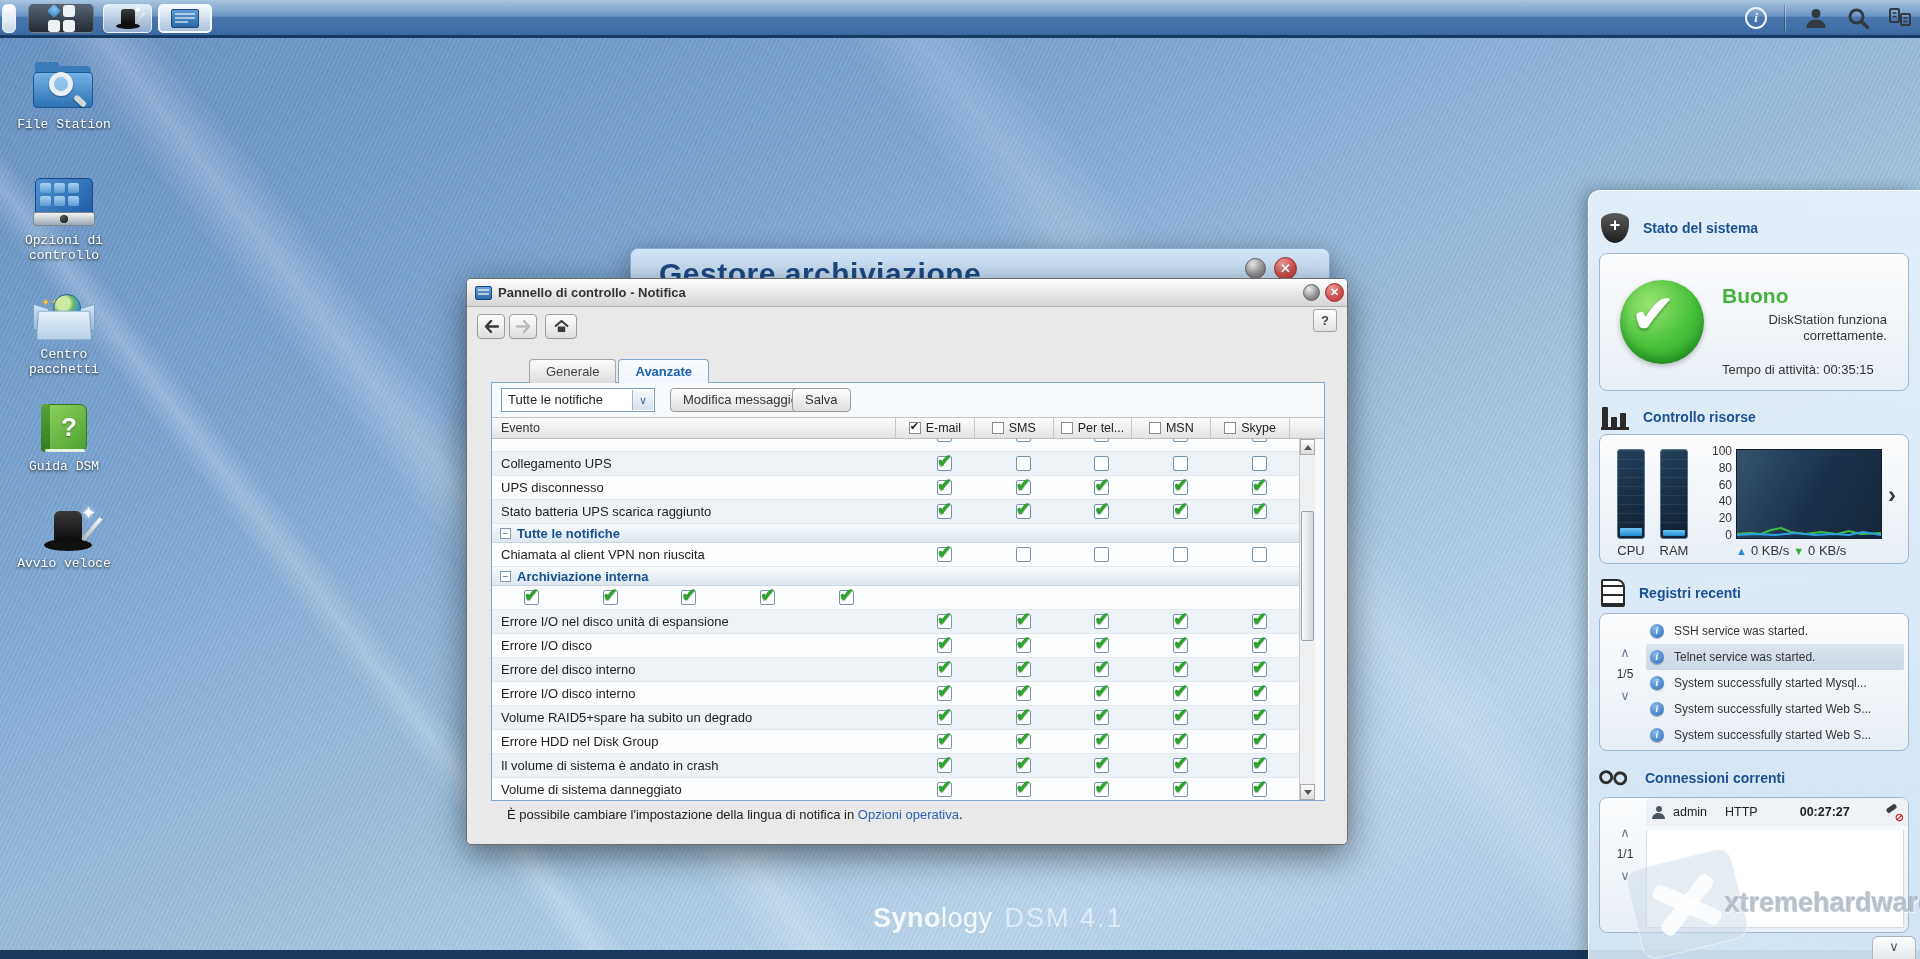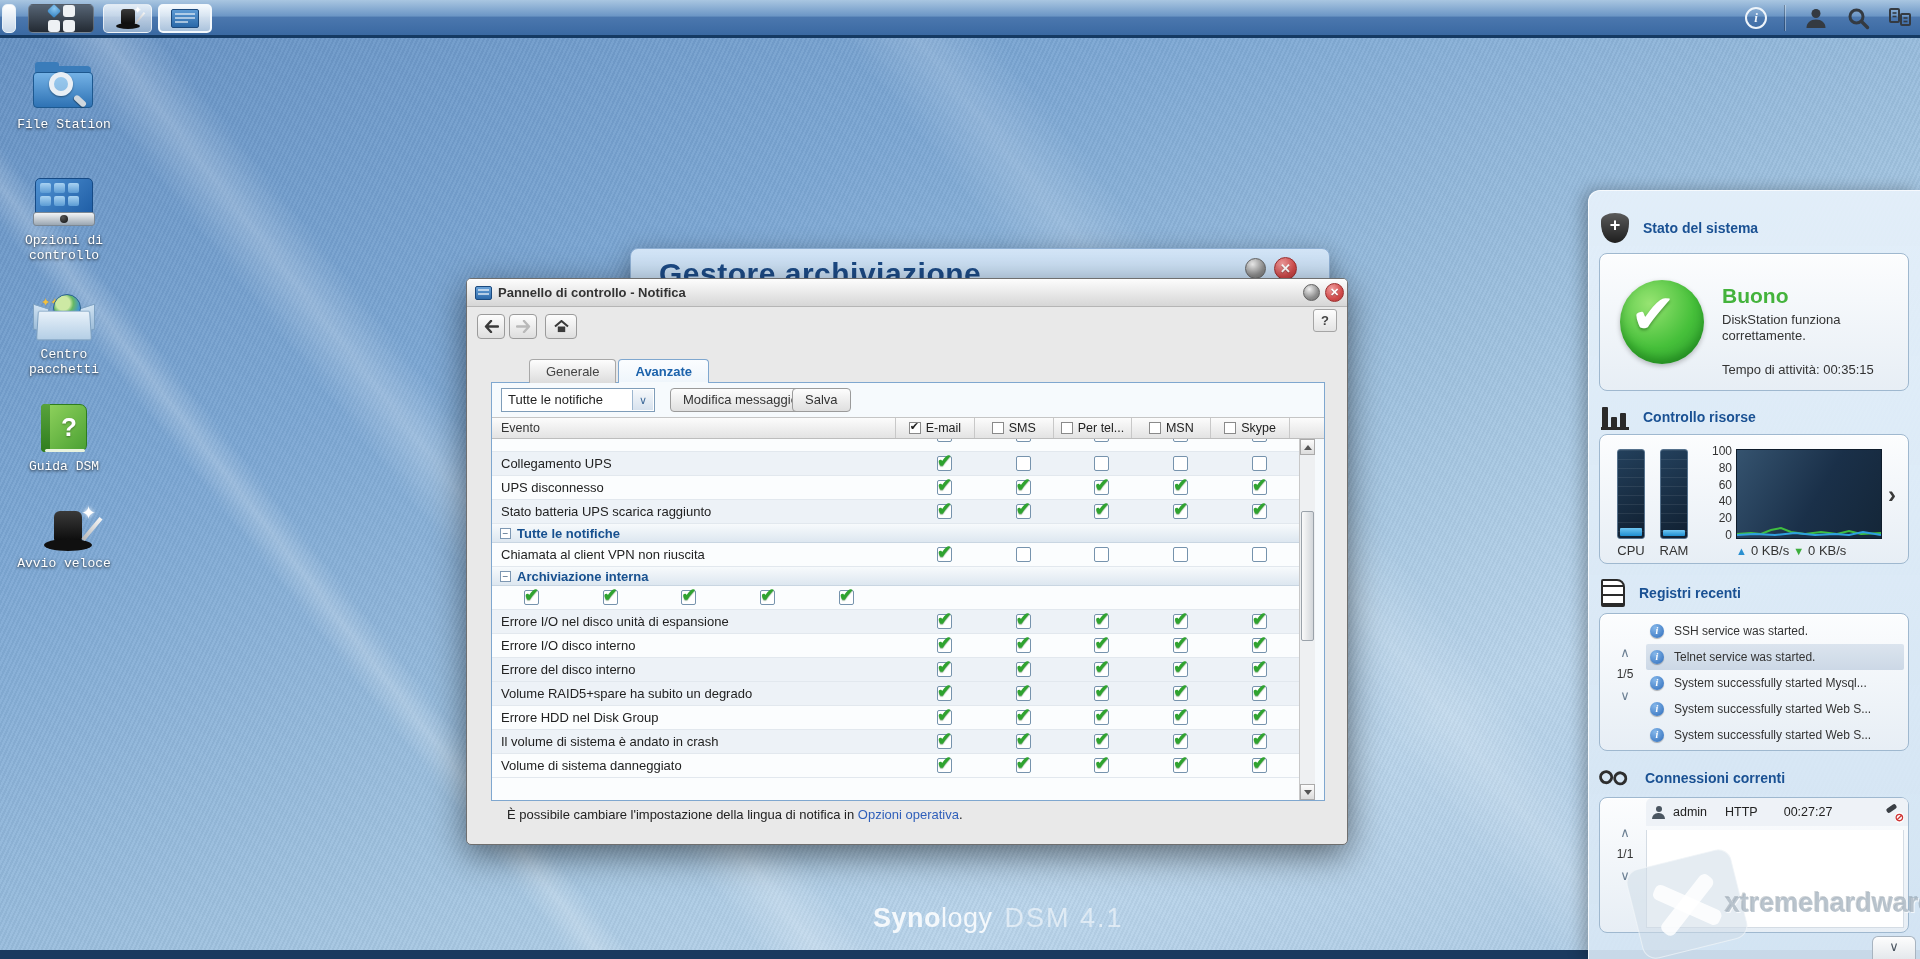--- a/index.html
+++ b/index.html
@@ -168,21 +168,21 @@
   .doc-ic { width:24px; height:28px; border:2px solid #2a2a2a; border-radius:2px 8px 2px 2px; background:
     repeating-linear-gradient(#fff 0 4px, #2a2a2a 4px 6px, #fff 6px 9px); background-color:#fff; }
   .chain-ic { width:30px; height:30px; position:relative; transform:rotate(-40deg); }
   .chain-ic i { position:absolute; width:14px; height:14px; border:3.5px solid #2e2e2e; border-radius:50%; }
   .chain-ic i:nth-child(1){left:1px; top:1px;} .chain-ic i:nth-child(2){left:11px; top:11px;}
   .statusbox { top:62px; height:138px; }
   .okcircle { position:absolute; left:20px; top:26px; width:84px; height:84px; border-radius:50%;
     background:radial-gradient(circle at 35% 28%, #97e472, #46c03a 55%, #27992b); box-shadow:inset 0 -6px 10px rgba(0,80,0,.35), 0 2px 5px rgba(0,0,0,.25); }
   .okcircle::after { content:"✔"; position:absolute; left:10px; top:2px; font-size:55px; color:#fff; text-shadow:0 2px 3px rgba(0,60,0,.4); }
   .st-status { position:absolute; left:122px; top:30px; font-size:21px; font-weight:bold; color:#44b33c; }
-  .st-desc { position:absolute; left:122px; top:58px; width:165px; font-size:13px; color:#333; line-height:1.25; }
+  .st-desc { position:absolute; left:122px; top:58px; width:165px; font-size:13px; color:#333; line-height:1.25;text-align:right; }
   .st-uptime { position:absolute; left:122px; top:108px; font-size:13px; color:#333; }
   .rm-head { top:402px; }
   .resbox { top:243px; height:130px; }
   .gauge { position:absolute; top:14px; width:28px; height:90px; border:1px solid #55718c; border-radius:3px;
     background:repeating-linear-gradient(rgba(255,255,255,.08) 0 1px, transparent 1px 9px), linear-gradient(150deg,#23405c,#101f30); position:absolute; }
   .g-cpu { left:17px; } .g-ram { left:60px; }
   .gfill { position:absolute; left:2px; right:2px; bottom:2px; background:linear-gradient(#6fc6f2,#1e8ed0); border-radius:1px; }
   .glabel2 { position:absolute; top:108px; font-size:13px; color:#333; width:32px; text-align:center; }
   .gl-cpu { left:15px; } .gl-ram { left:58px; }
   .yticks { position:absolute; left:100px; top:10px; width:32px; height:96px; display:flex; flex-direction:column; justify-content:space-between; align-items:flex-end; }
@@ -203,21 +203,21 @@
   .logrow.sel { background:linear-gradient(#dbe4ee,#ccd8e6); border-radius:2px; }
   .info-ic { width:14px; height:14px; min-width:14px; border-radius:50%; background:radial-gradient(circle at 35% 28%, #85b7ea, #2d6cbb); color:#fff;
     font:bold italic 10px "Liberation Serif",serif; text-align:center; line-height:14px; box-shadow:0 1px 1px rgba(0,0,0,.3); }
   .logtext { white-space:nowrap; overflow:hidden; text-overflow:ellipsis; }
   .cn-head { top:762px; }
   .connbox { top:606px; height:136px; padding-left:46px; }
   .connrow { height:28px; display:flex; align-items:center; gap:8px; padding:0 6px; font-size:12.5px; color:#222; background:#eef2f7; border-radius:6px 6px 0 0; }
   .person-sm { width:13px; height:13px; position:relative; }
   .person-sm::before { content:""; position:absolute; left:3.5px; top:0; width:6px; height:6px; border-radius:50%; background:#4a5560; }
   .person-sm::after { content:""; position:absolute; left:0; bottom:0; width:13px; height:6px; border-radius:6px 6px 0 0; background:#4a5560; }
-  .conn-time { margin-left:18px; }
+  .conn-time { margin-left:34px;font-weight:bold; }
   .kick { margin-left:auto; position:relative; width:18px; height:16px; cursor:pointer; }
   .kick::before { content:""; position:absolute; left:2px; top:2px; width:11px; height:5px; background:#3a3f45; transform:rotate(-35deg); border-radius:2px; }
   .kick::after { content:"⊘"; position:absolute; right:-2px; bottom:-3px; color:#cf3535; font-size:11px; font-weight:bold; background:rgba(255,255,255,.8); border-radius:50%; line-height:11px; }
   .connwhite { position:absolute; left:46px; right:4px; top:32px; bottom:4px; background:#fff; border:1px solid #d4dce4; border-top:none; }
   .collapse-tab { position:absolute; right:4px; bottom:0px; width:44px; height:23px; border-radius:6px 6px 0 0;
     background:linear-gradient(#fdfdfd,#e4e8ec); border:1px solid #a8b4c0; border-bottom:none; text-align:center; color:#4a5560; font-size:13px; line-height:20px; cursor:pointer; }
 
   
   .brand { position:absolute; left:873px; top:903px; color:rgba(255,255,255,.85); font-size:27px; letter-spacing:.5px; }
   .brand b { font-weight:bold; }
@@ -577,41 +577,61 @@
               </div>
               <div class="ccell">
                 <span class="gc on"></span>
               </div>
               <div class="ccell">
                 <span class="gc on"></span>
               </div>
             </div>
           </div>
           <div class="trow">
-            <div class="tlabel">Errore I/O disco interno</div>
+            <div class="tlabel">Errore I/O disco</div>
             <div class="tchecks">
               <div class="ccell">
                 <span class="gc on"></span>
               </div>
               <div class="ccell">
                 <span class="gc on"></span>
               </div>
               <div class="ccell">
                 <span class="gc on"></span>
               </div>
               <div class="ccell">
                 <span class="gc on"></span>
               </div>
               <div class="ccell">
                 <span class="gc on"></span>
               </div>
             </div>
           </div>
           <div class="trow alt">
             <div class="tlabel">Errore del disco interno</div>
+            <div class="tchecks">
+              <div class="ccell">
+                <span class="gc on"></span>
+              </div>
+              <div class="ccell">
+                <span class="gc on"></span>
+              </div>
+              <div class="ccell">
+                <span class="gc on"></span>
+              </div>
+              <div class="ccell">
+                <span class="gc on"></span>
+              </div>
+              <div class="ccell">
+                <span class="gc on"></span>
+              </div>
+            </div>
+          </div>
+          <div class="trow">
+            <div class="tlabel">Errore I/O disco interno</div>
             <div class="tchecks">
               <div class="ccell">
                 <span class="gc on"></span>
               </div>
               <div class="ccell">
                 <span class="gc on"></span>
               </div>
               <div class="ccell">
                 <span class="gc on"></span>
               </div>

